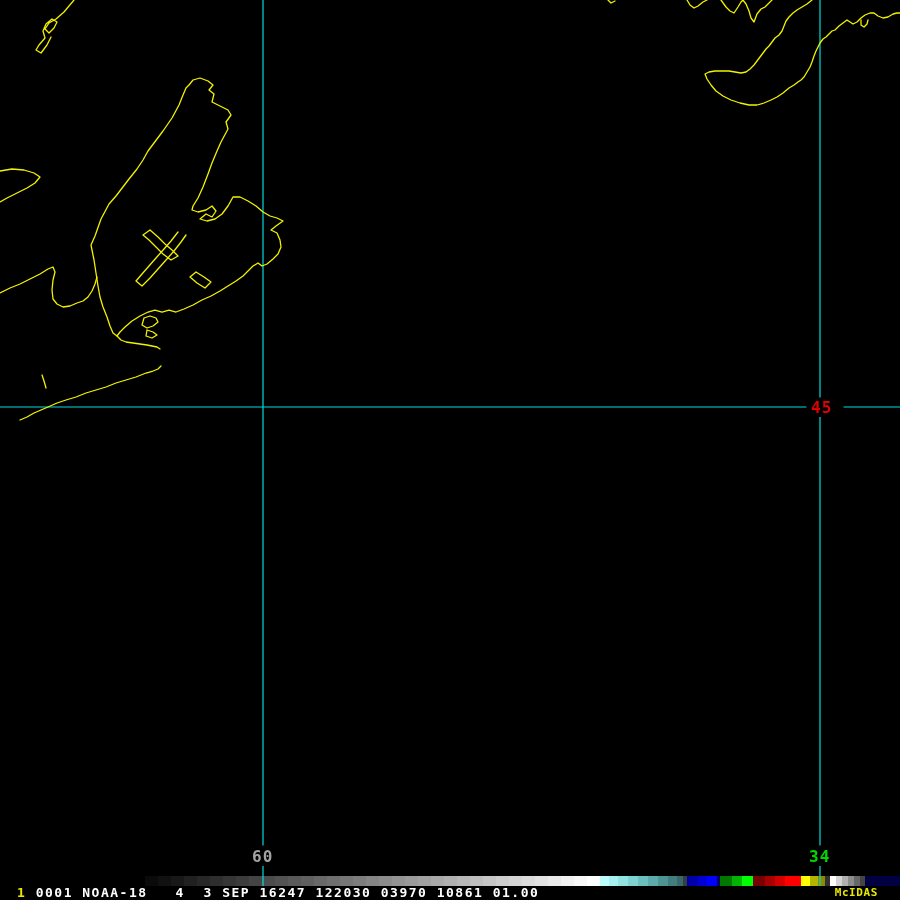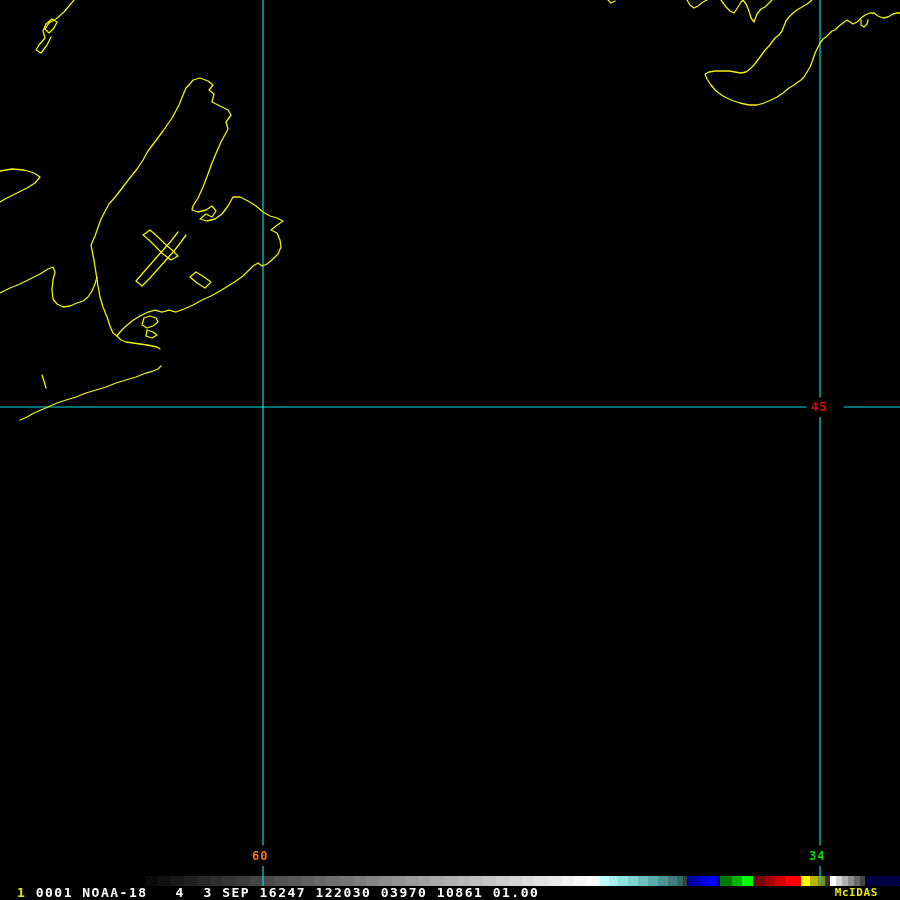--- a/index.html
+++ b/index.html
@@ -2,21 +2,21 @@
 <html><head>
 <meta charset="utf-8">
 <style>
   html,body{margin:0;padding:0;background:#000;}
   .screen{
     position:relative;width:900px;height:900px;background:#000000;
     overflow:hidden;font-family:"DejaVu Sans Mono","Liberation Mono",monospace;
   }
   #map-svg{position:absolute;left:0;top:0;z-index:5;}
   .grid-label{
-    position:absolute;z-index:6;font-size:12px;font-weight:bold;
+    position:absolute;z-index:6;font-size:16px;font-weight:bold;
     letter-spacing:1px;line-height:11px;background:#000;padding:4px 1px;
   }
   #colorbar{position:absolute;left:0;top:876px;width:900px;height:10px;z-index:2;}
   .cb-seg{position:absolute;top:0;height:10px;}
   #status-bar{
     position:absolute;left:0;top:886px;width:900px;height:16px;z-index:6;
     background:#000;font-size:13px;font-weight:bold;letter-spacing:1.5px;
     line-height:14px;white-space:pre;
   }
   #frame-num{border-bottom:1px solid #e8e800;margin-left:17px;}
@@ -51,21 +51,21 @@
       <polyline points="20,420 27,417 34,413 41,410 48,407 57,403 66,400 76,397 86,393 96,390 106,387 116,383 126,380 136,377 146,373 153,371 158,369 161,366" fill="none" stroke="#f2f200" stroke-width="1.3" stroke-linejoin="round" stroke-linecap="round"></polyline>
       <polyline points="42,375 44,381 46,388" fill="none" stroke="#f2f200" stroke-width="1.3" stroke-linejoin="round" stroke-linecap="round"></polyline>
       <polyline points="608,0 611,3 615,1" fill="none" stroke="#f2f200" stroke-width="1.3" stroke-linejoin="round" stroke-linecap="round"></polyline>
       <polyline points="687,0 690,5 694,8 698,6 703,2 707,0" fill="none" stroke="#f2f200" stroke-width="1.3" stroke-linejoin="round" stroke-linecap="round"></polyline>
       <polyline points="721,0 726,7 730,11 734,13 738,7 741,2 743,0 746,4 749,11 751,18 754,22 757,14 761,9 765,7 769,3 772,0" fill="none" stroke="#f2f200" stroke-width="1.3" stroke-linejoin="round" stroke-linecap="round"></polyline>
       <polyline points="812,0 807,4 802,7 797,10 793,13 789,17 786,21 784,26 782,31 779,35 775,38 772,42 769,46 766,49 763,53 760,57 757,61 754,65 750,69 746,72 741,73 735,72 729,71 722,71 715,71 709,72 705,74 707,79 711,85 716,91 723,96 731,100 740,103 749,105 757,105 764,103 771,100 777,97 783,93 789,88 794,85 798,82 801,80 804,77 807,72 810,67 812,62 814,56 816,51 818,47 820,43 823,39 826,37 829,34 832,31 835,30 839,26 843,23 847,20 850,22 853,24 857,22 861,18 865,15 870,13 874,13 878,16 883,18 888,17 893,14 897,13 900,13" fill="none" stroke="#f2f200" stroke-width="1.3" stroke-linejoin="round" stroke-linecap="round"></polyline>
       <polyline points="861,20 861,25 864,27 867,24 868,20" fill="none" stroke="#f2f200" stroke-width="1.3" stroke-linejoin="round" stroke-linecap="round"></polyline>
     </svg>
 
   <div class="grid-label" style="left: 810px; top: 398px; color: rgb(224, 0, 0);">45</div>
-  <div class="grid-label" style="left: 251px; top: 847px; color: #f97316;">60</div>
+  <div class="grid-label" style="left: 251px; top: 847px; color: #a3a3a3;">60</div>
   <div class="grid-label" style="left: 808px; top: 847px; color: rgb(0, 216, 0);">34</div>
 
   <div id="colorbar">
       <div class="cb-seg" style="left: 145px; width: 13.5px; background: rgb(10, 10, 10);"></div>
       <div class="cb-seg" style="left: 158px; width: 13.5px; background: rgb(17, 17, 17);"></div>
       <div class="cb-seg" style="left: 171px; width: 13.5px; background: rgb(24, 24, 24);"></div>
       <div class="cb-seg" style="left: 184px; width: 13.5px; background: rgb(32, 32, 32);"></div>
       <div class="cb-seg" style="left: 197px; width: 13.5px; background: rgb(39, 39, 39);"></div>
       <div class="cb-seg" style="left: 210px; width: 13.5px; background: rgb(46, 46, 46);"></div>
       <div class="cb-seg" style="left: 223px; width: 13.5px; background: rgb(53, 53, 53);"></div>

